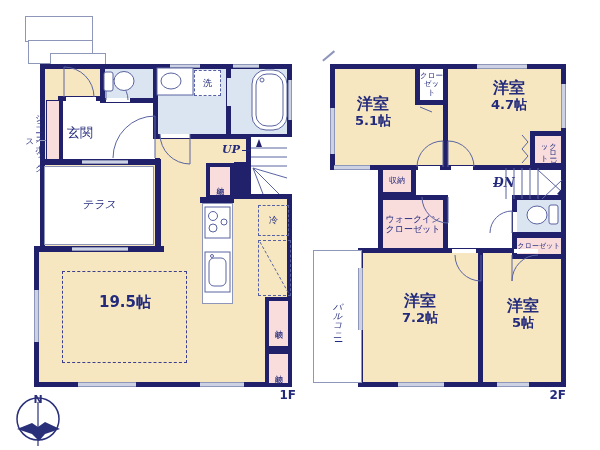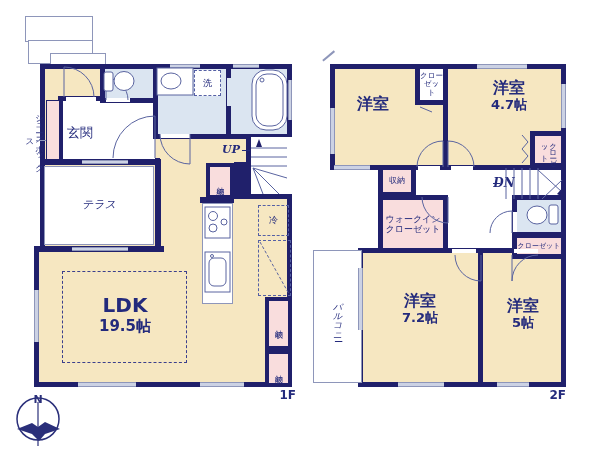--- a/index.html
+++ b/index.html
@@ -97,21 +97,20 @@
 
     <div class="abs room4 pink flex" style="left:265px;top:297px;width:27px;height:53px;">
       <span class="lbln vtext" style="font-size:8px;">収納</span>
     </div>
     <div class="abs room4 pink flex" style="left:265px;top:350px;width:27px;height:37px;">
       <span class="lbln vtext" style="font-size:8px;">収納</span>
     </div>
 
     <div class="abs dash1" style="left:62px;top:271px;width:125px;height:92px;"></div>
     <div class="abs lbl" style="left:84px;top:293px;width:82px;">
-      <div style="font-size:20px;">LDK</div>
       <div style="font-size:15px;">19.5帖</div>
     </div>
 
     <div class="abs win" style="left:82px;top:160px;width:46px;height:4px;"></div>
     <div class="abs win" style="left:72px;top:247px;width:56px;height:4px;"></div>
     <div class="abs win" style="left:170px;top:64px;width:30px;height:4px;"></div>
     <div class="abs win" style="left:233px;top:64px;width:26px;height:4px;"></div>
     <div class="abs winv" style="left:288px;top:80px;width:4px;height:40px;"></div>
     <div class="abs winv" style="left:34px;top:290px;width:5px;height:52px;"></div>
     <div class="abs win" style="left:78px;top:382px;width:58px;height:5px;"></div>
@@ -157,20 +156,21 @@
 
     <div class="abs lbl italic" style="left:492px;top:176px;width:24px;font-size:12px;">DN</div>
     <div class="abs" style="left:493px;top:183px;width:7px;height:1px;background:var(--navy);"></div>
 
     <div class="abs wallseg" style="left:478px;top:248px;width:5px;height:139px;"></div>
     <div class="abs white" style="left:452px;top:249px;width:24px;height:4px;"></div>
     <div class="abs white" style="left:514px;top:249px;width:24px;height:4px;"></div>
 
     <div class="abs lbl" style="left:338px;top:94px;width:70px;">
       <div style="font-size:16px;">洋室</div>
+      <div style="font-size:13px;">5.1帖</div>
     </div>
     <div class="abs lbl" style="left:476px;top:78px;width:66px;">
       <div style="font-size:16px;">洋室</div>
       <div style="font-size:13px;">4.7帖</div>
     </div>
     <div class="abs lbl" style="left:386px;top:291px;width:68px;">
       <div style="font-size:16px;">洋室</div>
       <div style="font-size:13px;">7.2帖</div>
     </div>
     <div class="abs lbl" style="left:492px;top:296px;width:62px;">

